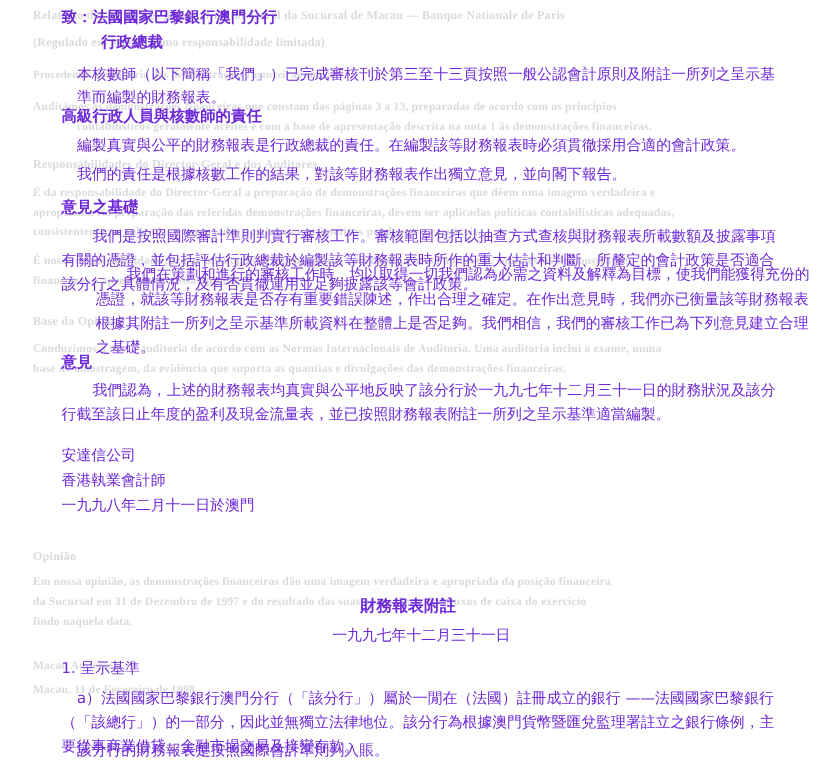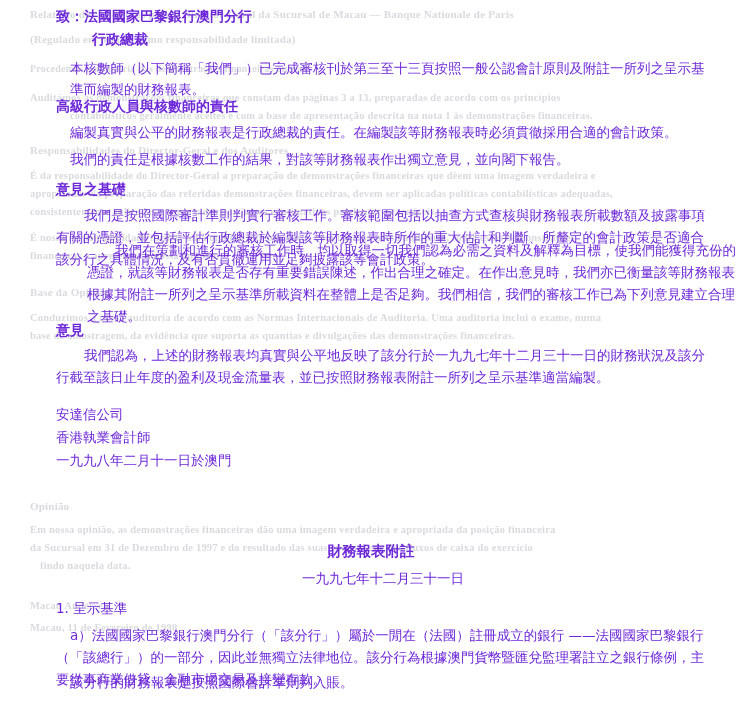--- a/index.html
+++ b/index.html
@@ -93,21 +93,21 @@
       <div class="ghost" style="left: 30px; top: 188px; font-size: 10.5px;">apropriada. Na preparação das referidas demonstrações financeiras, devem ser aplicadas políticas contabilísticas adequadas,</div>
       <div class="ghost" style="left: 30px; top: 206px; font-size: 10.5px;">consistentemente aplicadas e suportadas por juízos e estimativas prudentes e razoáveis.</div>
       <div class="ghost" style="left: 30px; top: 232px; font-size: 10.5px;">É nossa responsabilidade formar uma opinião independente, com base na nossa auditoria, sobre essas demonstrações</div>
       <div class="ghost" style="left: 30px; top: 250px; font-size: 10.5px;">financeiras e apresentar a nossa opinião.</div>
       <div class="ghost bold" style="left: 30px; top: 286px; font-size: 11px;">Base da Opinião</div>
       <div class="ghost" style="left: 30px; top: 312px; font-size: 10.5px;">Conduzimos a nossa auditoria de acordo com as Normas Internacionais de Auditoria. Uma auditoria inclui o exame, numa</div>
       <div class="ghost" style="left: 30px; top: 330px; font-size: 10.5px; text-align: center;">base de amostragem, da evidência que suporta as quantias e divulgações das demonstrações financeiras.</div>
       <div class="ghost bold" style="left: 30px; top: 500px; font-size: 11px;">Opinião</div>
       <div class="ghost" style="left: 30px; top: 524px; font-size: 10.5px;">Em nossa opinião, as demonstrações financeiras dão uma imagem verdadeira e apropriada da posição financeira</div>
       <div class="ghost" style="left: 30px; top: 542px; font-size: 10.5px;">da Sucursal em 31 de Dezembro de 1997 e do resultado das suas operações e dos fluxos de caixa do exercício</div>
-      <div class="ghost" style="left: 40px; top: 560px; font-size: 10.5px;">findo naquela data.</div>
+      <div class="ghost" style="left: 30px; top: 560px; font-size: 10.5px;">findo naquela data.</div>
       <div class="ghost" style="left: 30px; top: 600px; font-size: 10.5px;">Macau Andersen</div>
       <div class="ghost" style="left: 30px; top: 622px; font-size: 10.5px;">Macau, 11 de Fevereiro de 1998</div>
     </div>
 
   <div class="content">
 
     <div class="addr1 line">致：法國國家巴黎銀行澳門分行</div>
     <div class="addr2 line">行政總裁</div>
 
     <p class="p1 blk line">本核數師（以下簡稱「我們」）已完成審核刊於第三至十三頁按照一般公認會計原則及附註一所列之呈示基準而編製的財務報表。</p>

